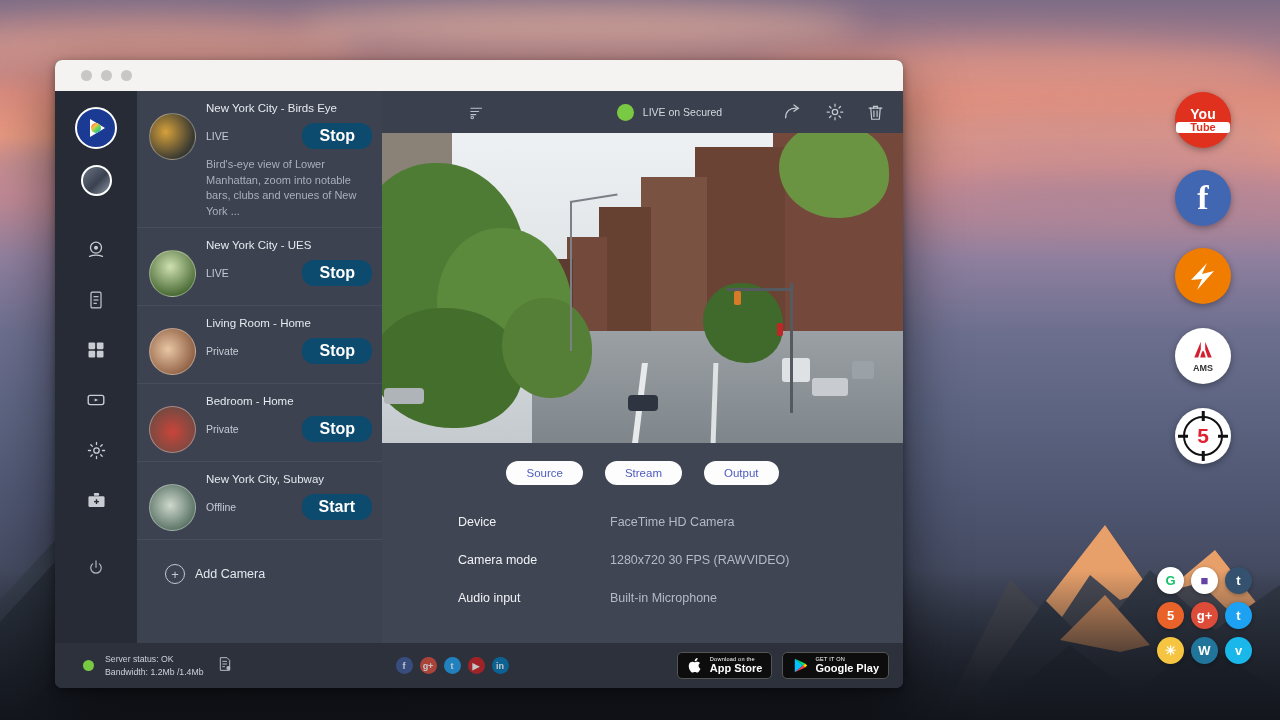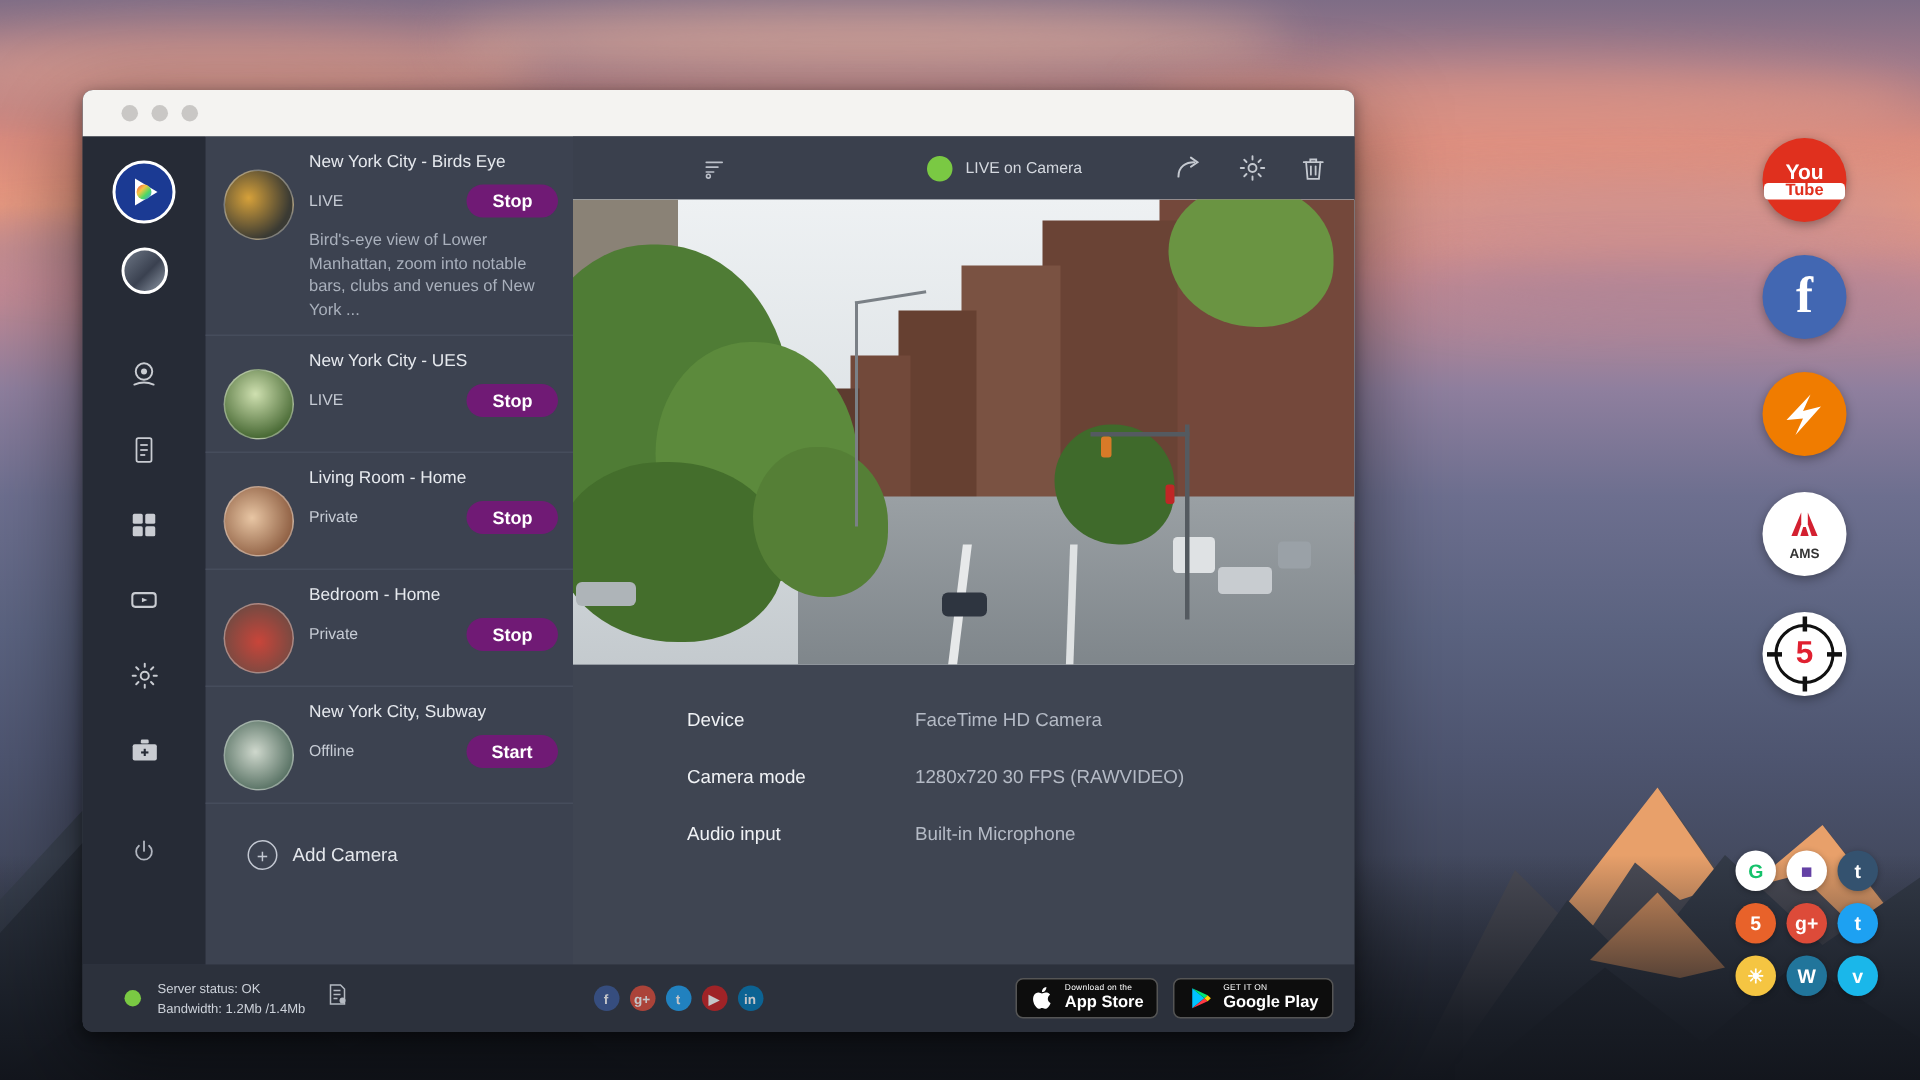--- a/index.html
+++ b/index.html
@@ -93,22 +93,22 @@
     background-size: cover;
   }
   .cam-main { flex: 1; min-width: 0; padding-top: 2px; }
   .cam-title {
     font-size: 11.5px; color: #e6e9ee; margin-bottom: 9px;
     white-space: nowrap; overflow: hidden; text-overflow: ellipsis;
   }
   .cam-row2 { display: flex; align-items: center; justify-content: space-between; margin-bottom: 8px; }
   .cam-state { font-size: 10.5px; color: #c6cbd4; }
   .cam-btn {
-    background: #701a75; color: #fff; border: none;
-    border-radius: 12px; font-size: 12px; font-weight: bold;
+    background: #0c4a6e; color: #fff; border: none;
+    border-radius: 12px; font-size: 16px; font-weight: bold;
     padding: 4px 17px; cursor: pointer;
     font-family: "Liberation Sans", sans-serif;
   }
   .cam-desc {
     font-size: 11px; color: #a9b0bc; line-height: 1.42;
     overflow: hidden;
   }
   #addcam {
     display: flex; align-items: center; gap: 10px;
     padding: 24px 0 0 28px; cursor: pointer;
@@ -365,21 +365,21 @@
               <svg width="17" height="17" viewBox="0 0 24 24" fill="none" stroke="#c9ced7" stroke-width="1.5" stroke-linecap="round">
                 <line x1="4" y1="6" x2="19" y2="6"></line>
                   <line x1="4" y1="10.5" x2="15" y2="10.5"></line>
                 <line x1="4" y1="15" x2="11" y2="15"></line>
                   <circle cx="6" cy="19" r="1.8"></circle>
               </svg>
             </span>
           </div>
           <div id="tb-center">
             <div class="livedot"></div>
-            <span id="live-label">LIVE on Camera</span>
+            <span id="live-label">LIVE on Secured</span>
           </div>
           <div id="tb-right">
             <span class="tb-ico">
               <svg width="21" height="21" viewBox="0 0 24 24" fill="none" stroke="#d4d8df" stroke-width="1.5" stroke-linecap="round">
                 <path d="M3 18 C3 10 9 7 15 7"></path>
                   <path d="M12.5 3.5 L17.5 7 L12.5 10.5"></path>
               </svg>
             </span>
             <span class="tb-ico">
               <svg width="20" height="20" viewBox="0 0 24 24" fill="none" stroke="#d4d8df" stroke-width="1.5">
@@ -429,20 +429,25 @@
           <div style="position:absolute;left:2px;top:255px;width:40px;height:16px;border-radius:4px;background:#aeb4b8;"></div>
 
           <div style="position:absolute;left:188px;top:68px;width:2px;height:150px;background:#7a8086;"></div>
           <div style="position:absolute;left:188px;top:68px;width:48px;height:2px;background:#7a8086;transform:rotate(-9deg);transform-origin:left;"></div>
           <div style="position:absolute;left:408px;top:150px;width:3px;height:130px;background:#545a60;"></div>
           <div style="position:absolute;left:345px;top:155px;width:66px;height:3px;background:#545a60;"></div>
           <div style="position:absolute;left:352px;top:158px;width:7px;height:14px;border-radius:2px;background:#d87a28;"></div>
           <div style="position:absolute;left:395px;top:190px;width:6px;height:13px;border-radius:2px;background:#c02626;"></div>
         </div>
 
+        <div id="tabs">
+            <button class="tab">Source</button>
+            <button class="tab">Stream</button>
+            <button class="tab">Output</button>
+          </div>
 
         <div id="info">
             <div class="inforow">
               <div class="infolabel">Device</div>
               <div class="infoval">FaceTime HD Camera</div>
             </div>
             <div class="inforow">
               <div class="infolabel">Camera mode</div>
               <div class="infoval">1280x720 30 FPS (RAWVIDEO)</div>
             </div>

